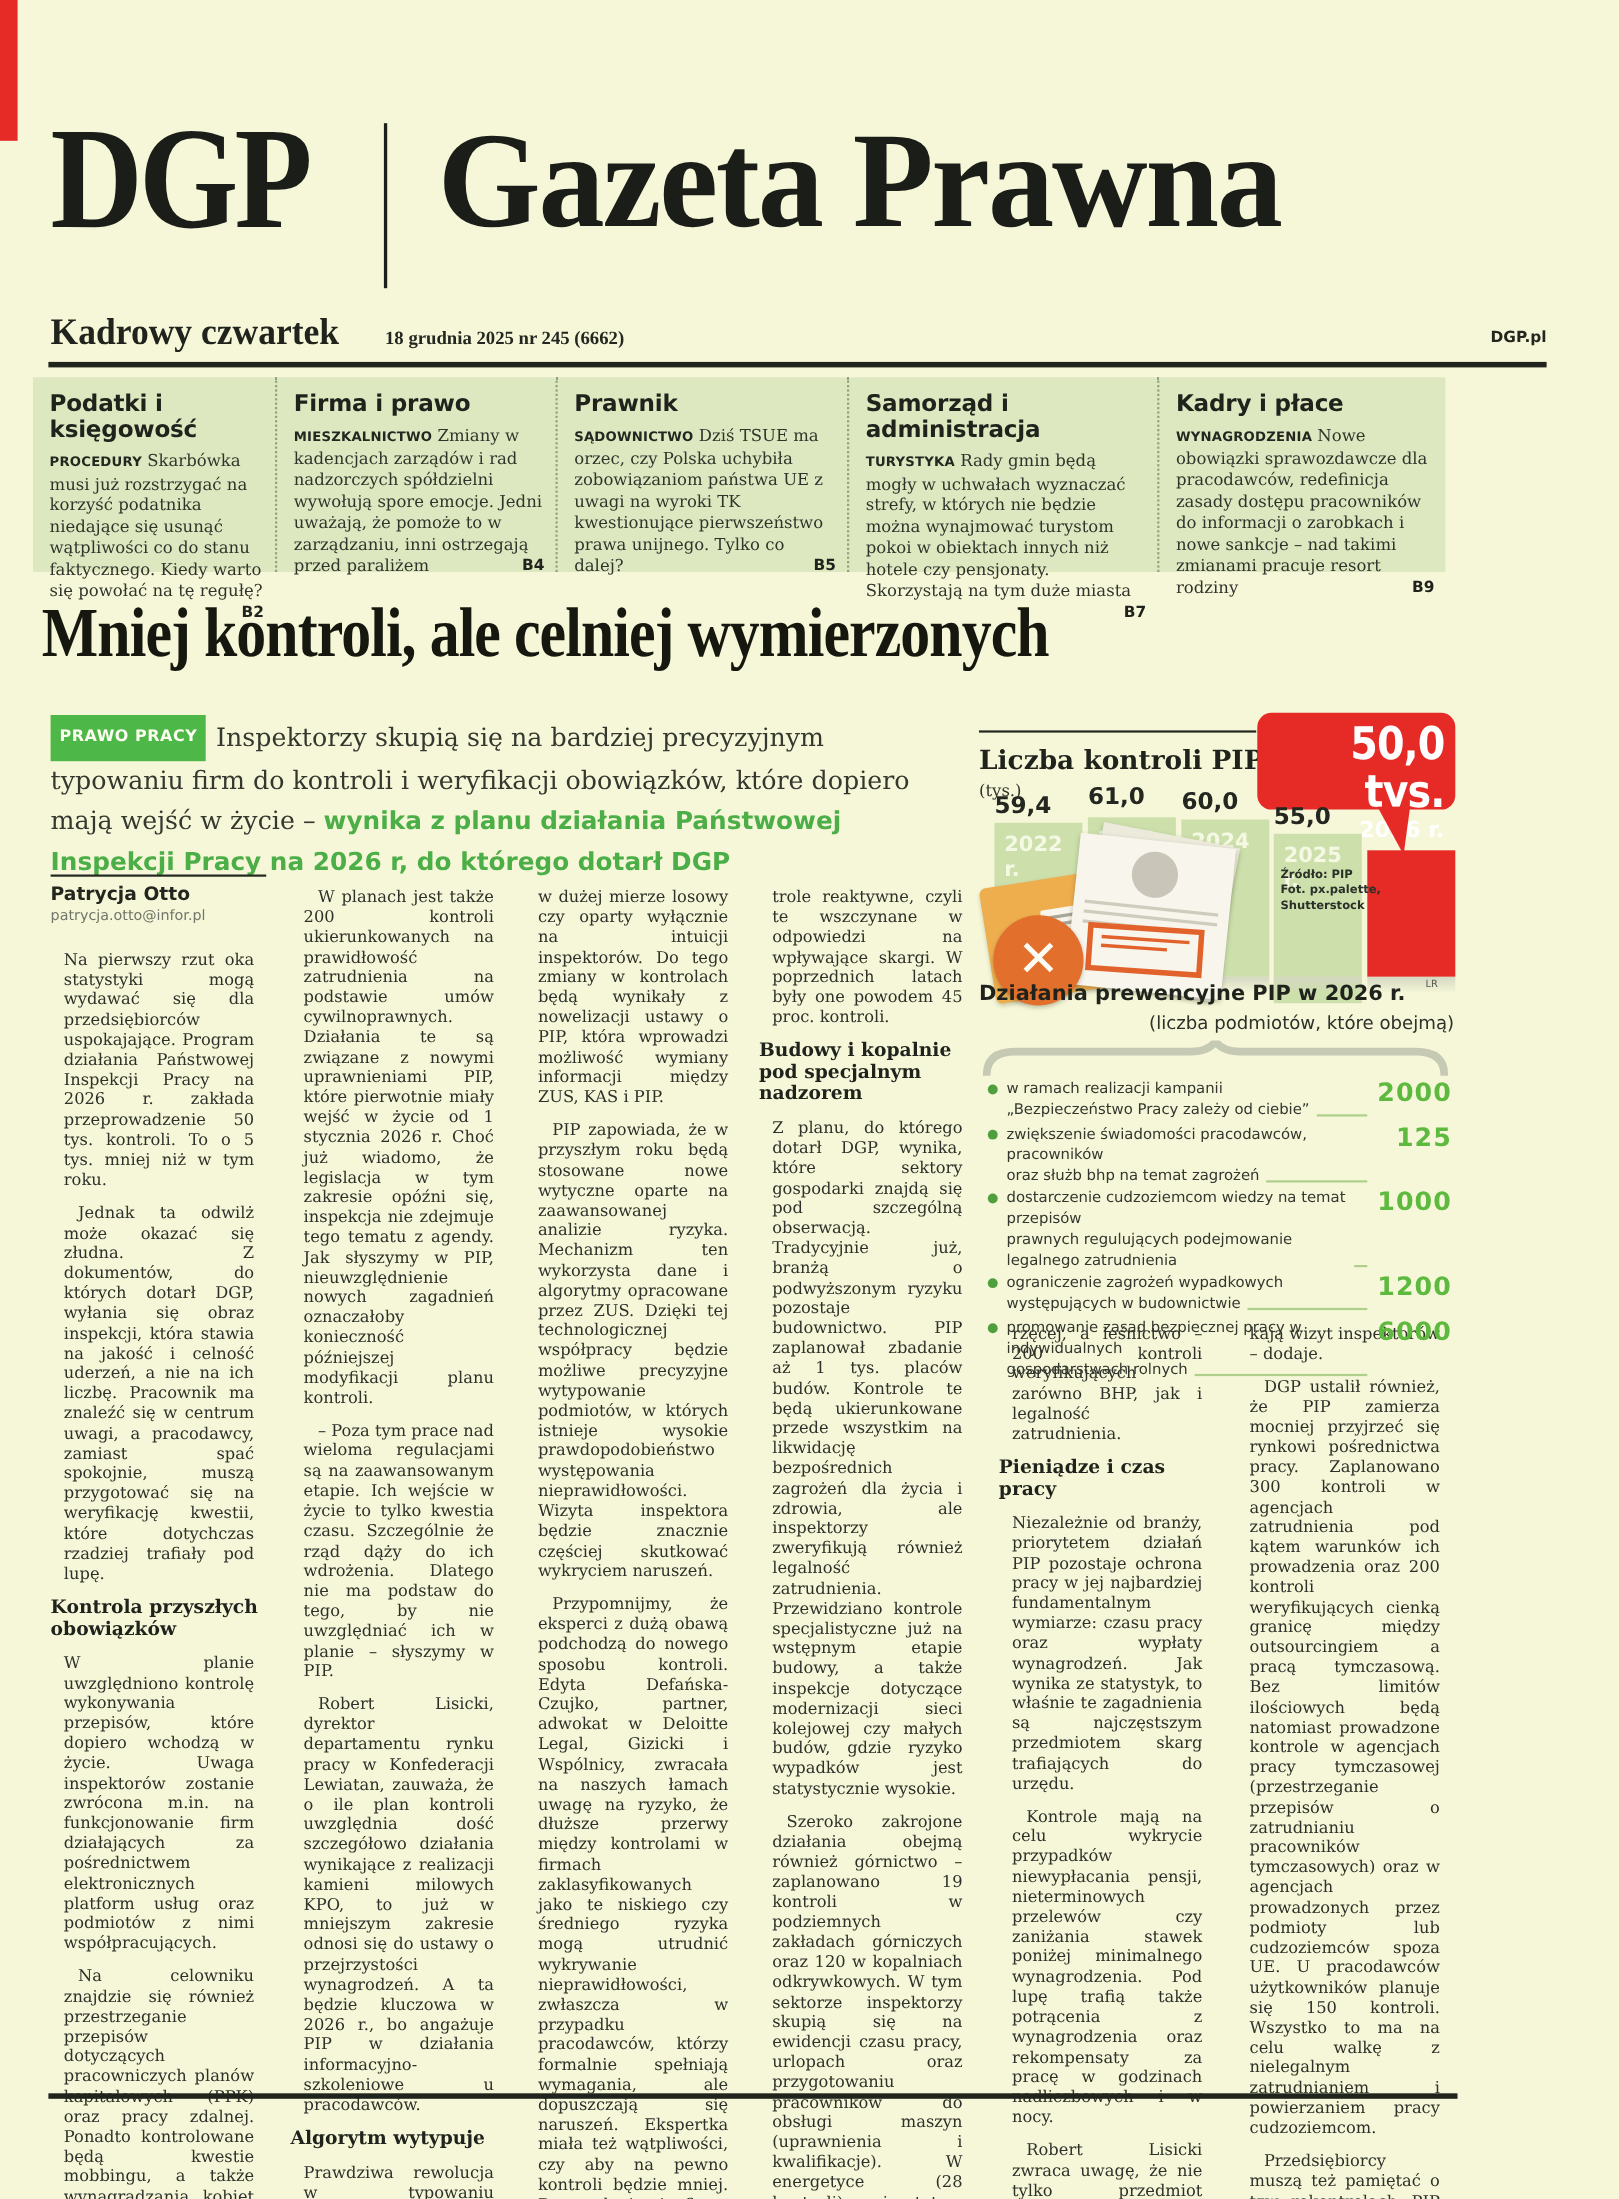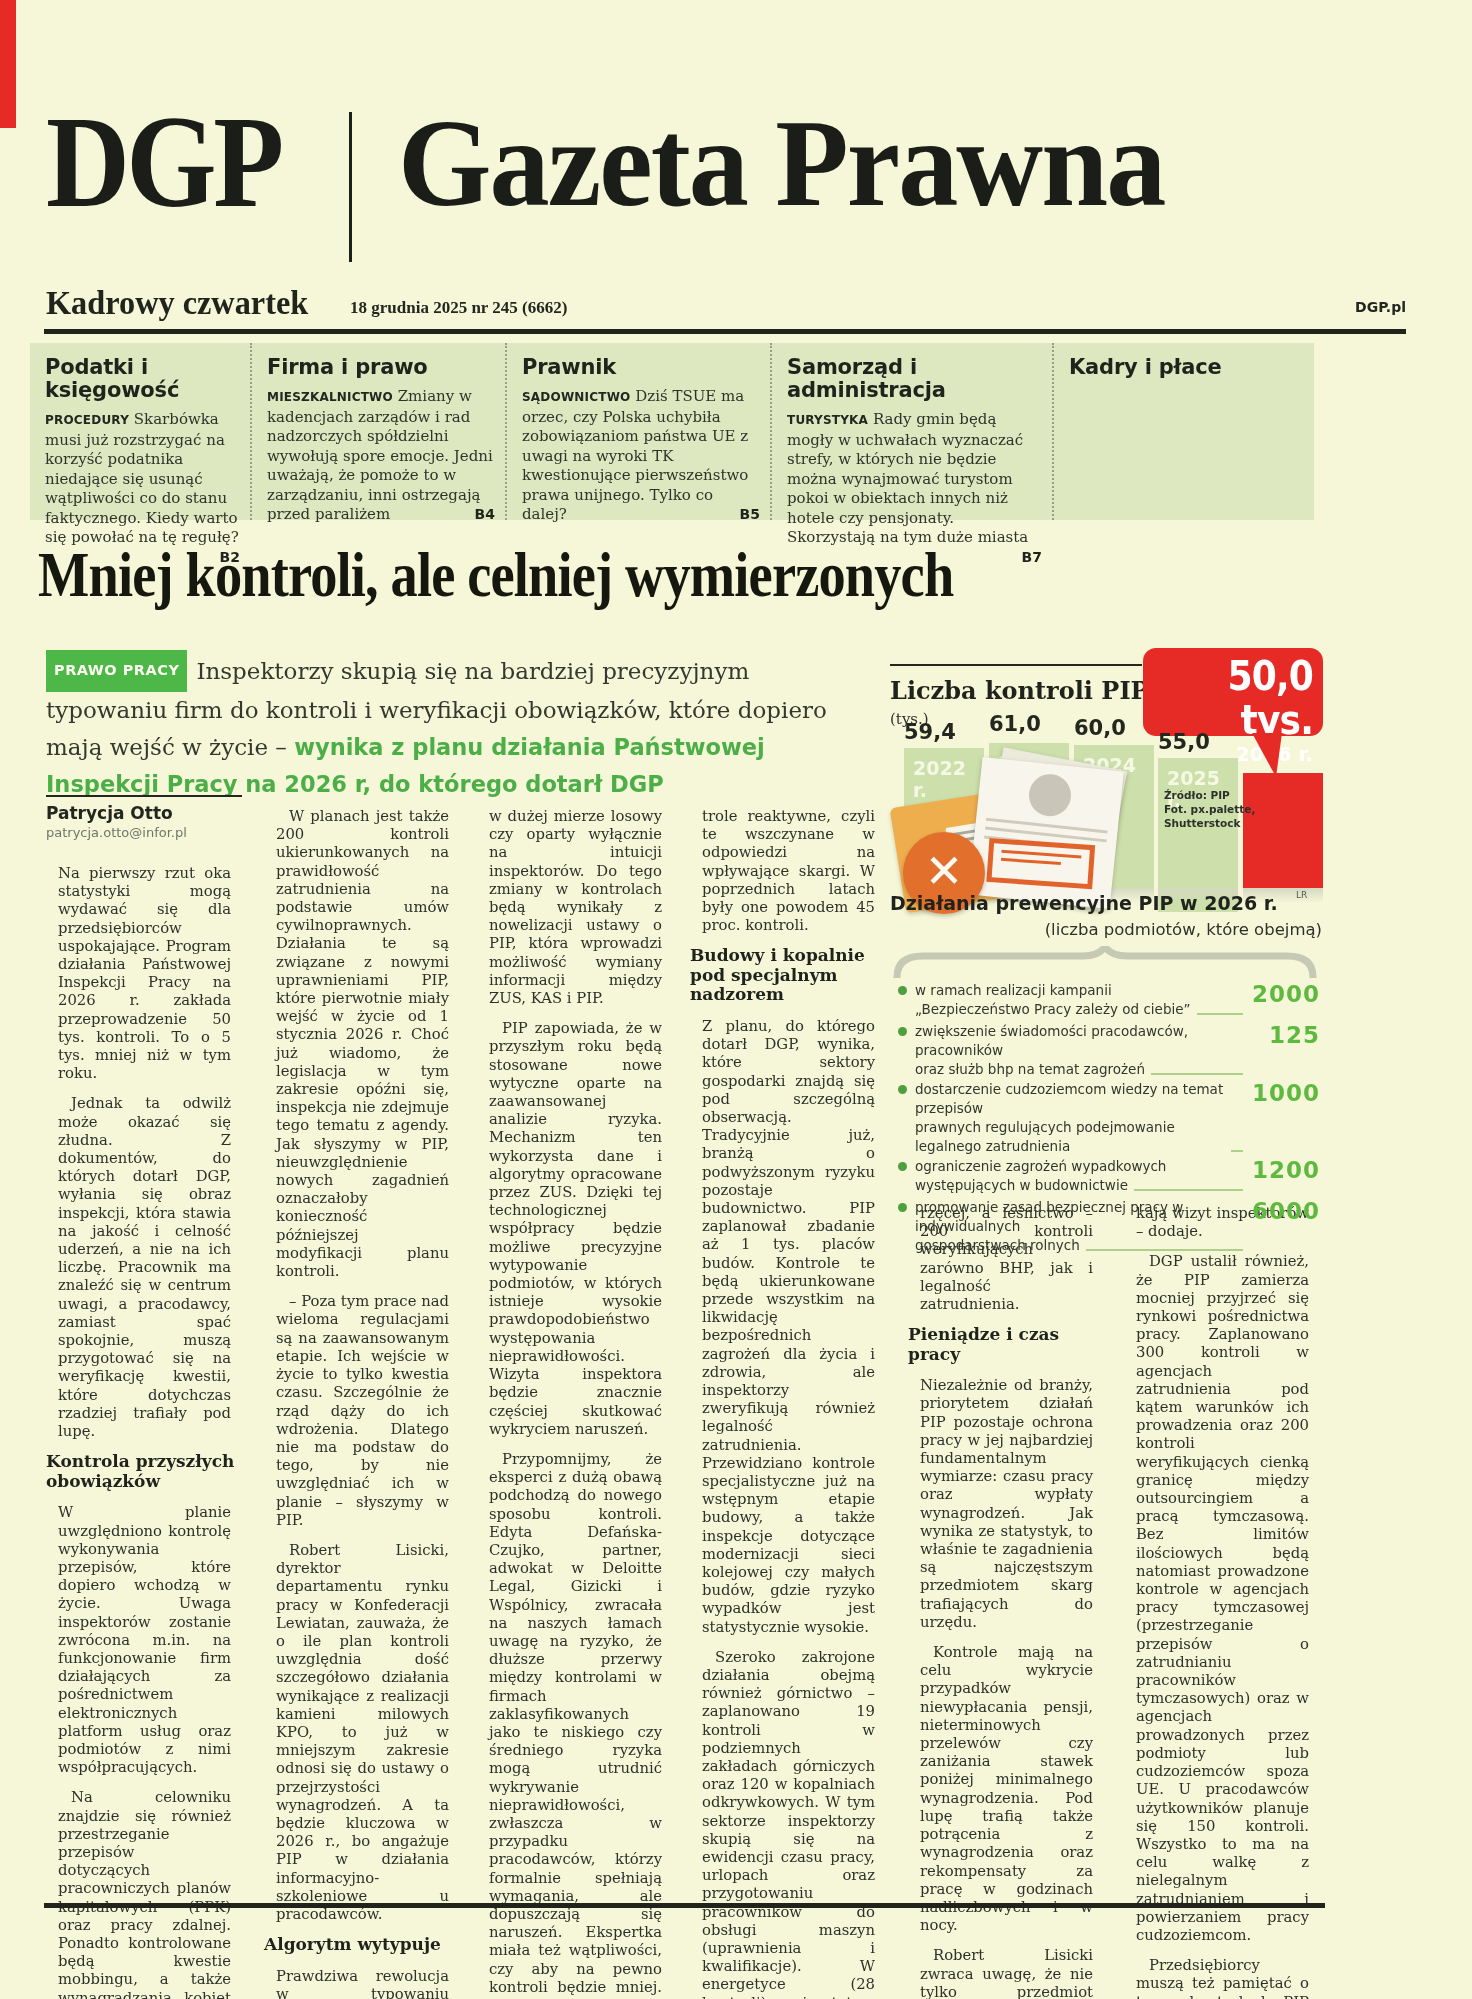--- a/index.html
+++ b/index.html
@@ -139,20 +139,21 @@
     <div class="tz t3 bord">
       <h3>Prawnik</h3>
       <p><span class="kick">SĄDOWNICTWO</span><span> Dziś TSUE ma orzec, czy Polska uchybiła zobowiązaniom państwa UE z uwagi na wyroki TK kwestionujące pierwszeństwo prawa unijnego. Tylko co dalej?</span> <span class="ref">B5</span></p>
     </div>
     <div class="tz t4 bord">
       <h3>Samorząd i administracja</h3>
       <p><span class="kick">TURYSTYKA</span><span> Rady gmin będą mogły w uchwałach wyznaczać strefy, w których nie będzie można wynajmować turystom pokoi w obiektach innych niż hotele czy pensjonaty. Skorzystają na tym duże miasta</span> <span class="ref">B7</span></p>
     </div>
     <div class="tz t5 bord">
       <h3>Kadry i płace</h3>
+      <p><span class="kick">WYNAGRODZENIA</span><span> Nowe obowiązki sprawozdawcze dla pracodawców, redefinicja zasady dostępu pracowników do informacji o zarobkach i nowe sankcje – nad takimi zmianami pracuje resort rodziny</span> <span class="ref">B9</span></p>
     </div>
   </div>
 
   <h1 class="abs headline">Mniej kontroli, ale celniej wymierzonych</h1>
   <p class="abs lead"><span class="tag">PRAWO PRACY</span><span>Inspektorzy skupią się na bardziej precyzyjnym typowaniu firm do kontroli i weryfikacji obowiązków, które dopiero mają wejść w życie – </span><span class="green">wynika z planu działania Państwowej Inspekcji Pracy na 2026 r, do którego dotarł DGP</span></p>
 
   <div class="abs byline">
     <div class="bn">Patrycja Otto</div>
     <div class="be">patrycja.otto@infor.pl</div>
   </div>

